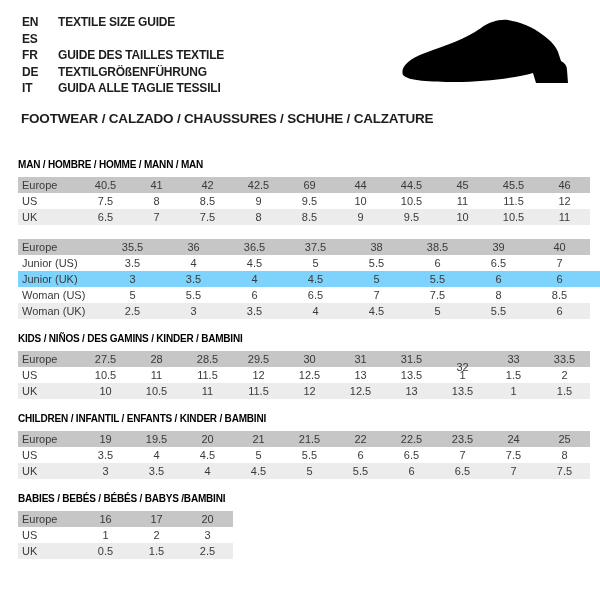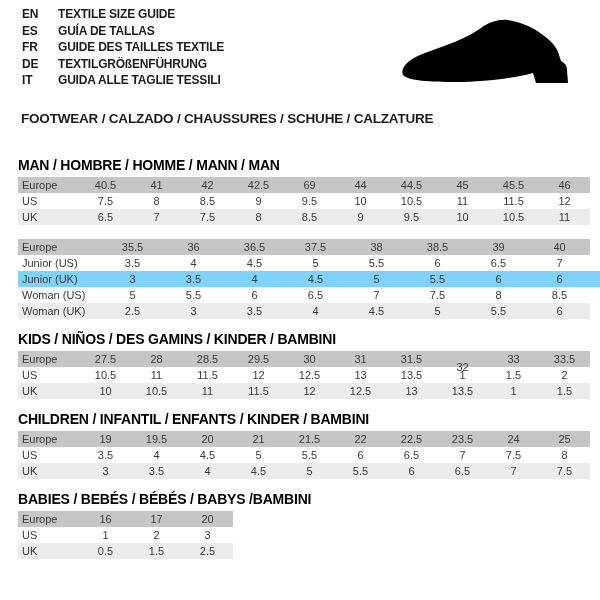--- a/index.html
+++ b/index.html
@@ -1,53 +1,52 @@
 <!DOCTYPE html>
 <html><head>
 <meta charset="utf-8">
 <style>
   html,body{margin:0;padding:0;background:#fff;}
   body{width:600px;height:600px;overflow:hidden;position:relative;
        font-family:"Liberation Sans","DejaVu Sans",sans-serif;color:#1d1d1b;}
   .page{position:relative;width:600px;height:600px;background:#ffffff;}
 
   
-  .lang-list{position:absolute;top:6px;left:22px;}
+  .lang-list{position:absolute;top:14px;left:22px;}
   .lang-row{display:flex;line-height:16.5px;font-size:12px;font-weight:bold;
             letter-spacing:-0.2px;white-space:nowrap;}
   .lang-code{width:36px;flex:0 0 36px;}
   .category-line{position:absolute;top:111px;left:21px;font-size:13.5px;
                  font-weight:bold;letter-spacing:-0.2px;white-space:nowrap;}
   .shoe-wrap{position:absolute;top:17px;left:395px;width:190px;height:82px;}
   .shoe-wrap svg{display:block;width:100%;height:100%;}
 
   
   .tables{position:absolute;top:126px;left:18px;width:572px;}
-  .size-section .table-title{font-size:14px;font-weight:bold;line-height:12px;
+  .size-section .table-title{font-size:10px;font-weight:bold;line-height:12px;
                              letter-spacing:-0.2px;color:#000;white-space:nowrap;}
   .size-section:first-child{margin-top:33px;}
   .size-section{margin-top:14px;}
   .size-table{margin-top:6px;border-collapse:collapse;}
   .size-row{display:flex;height:16px;line-height:16px;font-size:11px;color:#3a3a3b;}
   .size-row .cell-label{text-align:left;padding-left:4px;box-sizing:border-box;}
   .size-row .cell-val{text-align:center;}
 </style>
 </head>
 <body>
 
 <div class="page">
 
   <div class="lang-list" id="lang-list">
       <div class="lang-row">
         <div class="lang-code">EN</div>
         <div class="lang-label">TEXTILE SIZE GUIDE</div>
       </div>
       <div class="lang-row">
         <div class="lang-code">ES</div>
-        <div class="lang-label">GUÍA DE TALLAS</div>
       </div>
       <div class="lang-row">
         <div class="lang-code">FR</div>
         <div class="lang-label">GUIDE DES TAILLES TEXTILE</div>
       </div>
       <div class="lang-row">
         <div class="lang-code">DE</div>
         <div class="lang-label">TEXTILGRÖßENFÜHRUNG</div>
       </div>
       <div class="lang-row">

